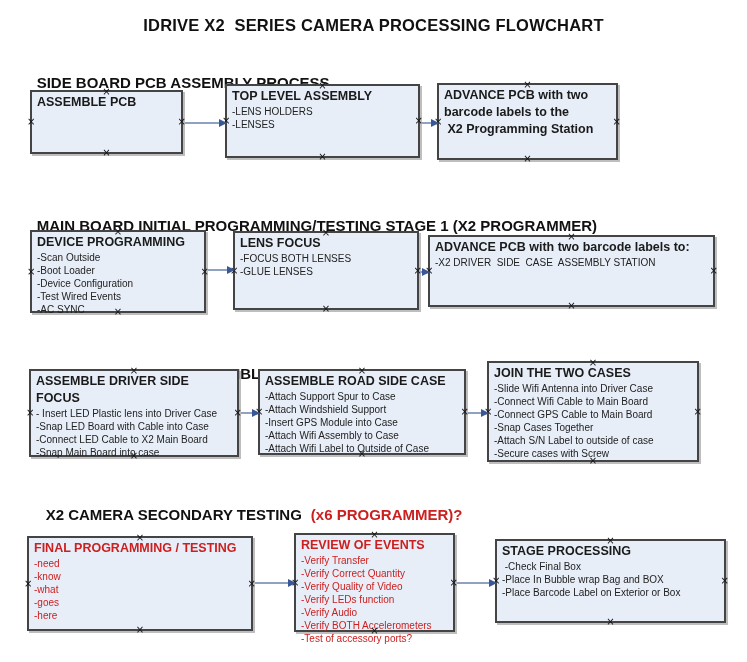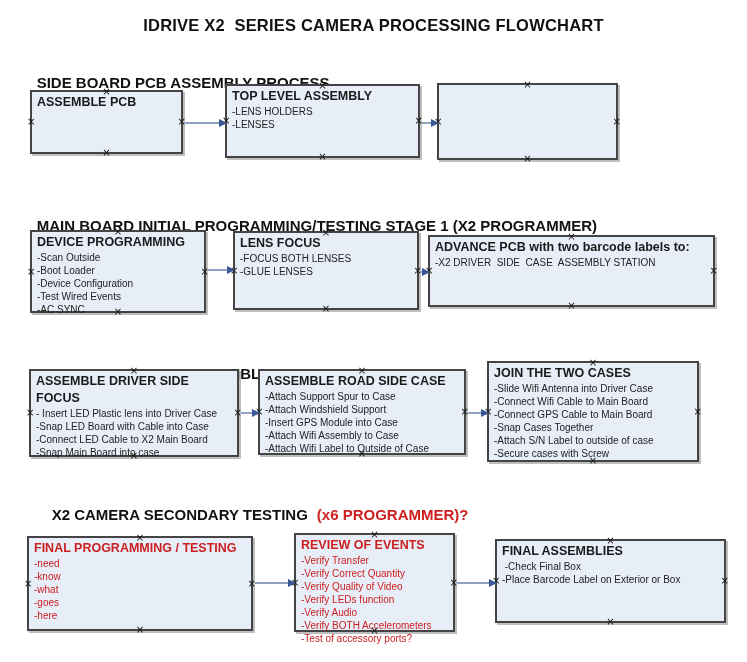--- a/index.html
+++ b/index.html
@@ -68,20 +68,23 @@
         <div class="box-item">-LENS HOLDERS</div>
         <div class="box-item">-LENSES</div>
       </div>
   </div>
 
   <div class="box" style="left:437px;top:83px;width:181px;height:77px;">
     <span class="anch t">×</span>
     <span class="anch b">×</span>
     <span class="anch l">×</span>
     <span class="anch r">×</span>
+    <div class="box-title">ADVANCE PCB with two
+barcode labels to the
+ X2 Programming Station</div>
     <div class="box-items"></div>
   </div>
 
   <div class="arrow" style="left:185px;top:122px;width:40px;">
       <i class="head"></i>
     </div>
   <div class="arrow" style="left:421px;top:122px;width:16px;">
       <i class="head"></i>
     </div>
 
@@ -183,21 +186,21 @@
       </div>
   </div>
 
   <div class="arrow" style="left:241px;top:412px;width:17px;">
       <i class="head"></i>
     </div>
   <div class="arrow" style="left:468px;top:412px;width:19px;">
       <i class="head"></i>
     </div>
 
-  <div class="sec-header" style="left:35px;top:489px;">
+  <div class="sec-header" style="left:29px;top:489px;">
     <span>X2 CAMERA SECONDARY TESTING</span><span class="suffix">(x6 PROGRAMMER)?</span>
   </div>
 
   <div class="box red" style="left:27px;top:536px;width:226px;height:95px;">
     <span class="anch t">×</span>
     <span class="anch b">×</span>
     <span class="anch l">×</span>
     <span class="anch r">×</span>
     <div class="box-title">FINAL PROGRAMMING / TESTING</div>
     <div class="box-items">
@@ -224,23 +227,24 @@
         <div class="box-item">-Verify BOTH Accelerometers</div>
         <div class="box-item">-Test of accessory ports?</div>
       </div>
   </div>
 
   <div class="box" style="left:495px;top:539px;width:231px;height:84px;">
     <span class="anch t">×</span>
     <span class="anch b">×</span>
     <span class="anch l">×</span>
     <span class="anch r">×</span>
-    <div class="box-title">FINAL ASSEMBLIES</div>
+    <div class="box-title">STAGE PROCESSING</div>
     <div class="box-items">
         <div class="box-item"> -Check Final Box</div>
+        <div class="box-item">-Place In Bubble wrap Bag and BOX</div>
         <div class="box-item">-Place Barcode Label on Exterior or Box</div>
       </div>
   </div>
 
   <div class="arrow" style="left:255px;top:582px;width:39px;">
       <i class="head"></i>
     </div>
   <div class="arrow" style="left:457px;top:582px;width:38px;">
       <i class="head"></i>
     </div>

